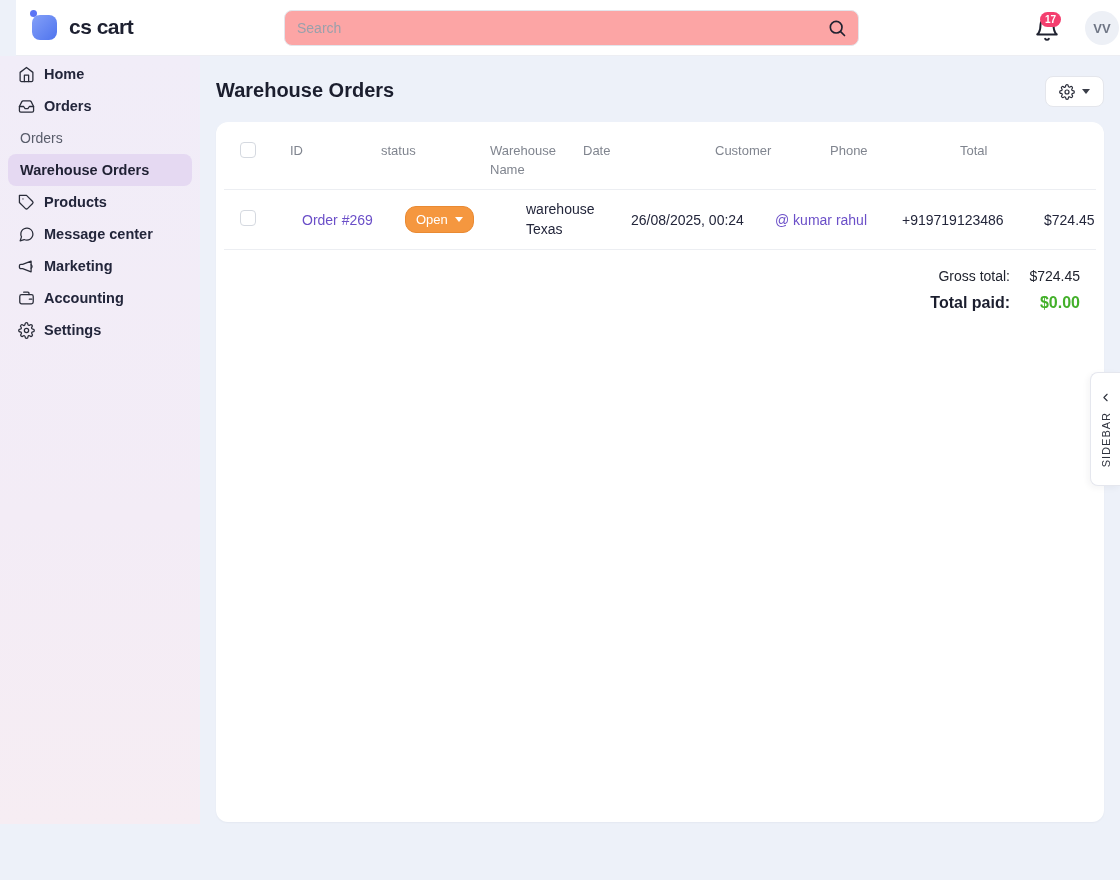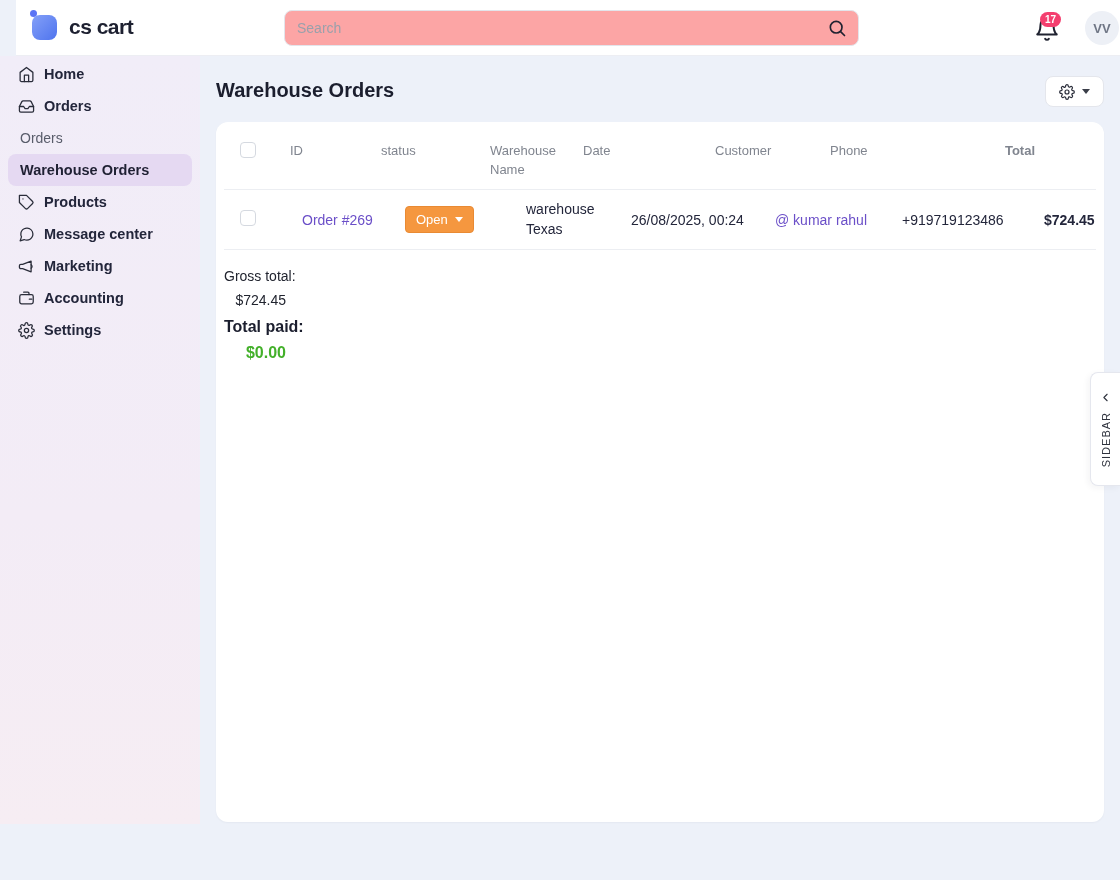--- a/index.html
+++ b/index.html
@@ -86,36 +86,36 @@
     grid-template-columns:50px 91px 109px 93px 132px 115px 130px 1fr;
     padding:8px 16px; align-items:center;
   }
   .thead {
     align-items:start; padding-top:20px; height:68px;
     border-bottom:1px solid #eceef2;
     font-size:13px; color:#80858f;
   }
   .thead .cell { line-height:1.45; }
   .trow { height:60px; border-bottom:1px solid #eceef2; font-size:14px; color:#23263b;gap:12px; }
-  .cell.right { text-align:center;font-weight:bold; }
+  .cell.right { text-align:left; }
   .checkbox {
     display:inline-block; width:16px; height:16px; border:1.5px solid #d5d9e0;
     border-radius:4px; background:#fff; cursor:pointer;
   }
   .link { color:#6b4fc8; cursor:pointer; text-decoration:none; }
   .wh-name { line-height:1.4; }
   .status-badge {
     display:inline-flex; align-items:center; gap:7px;
     background:#f5973f; border:1px solid #e98a33; color:#fff;
-    font-size:13px; font-weight:400; padding:5px 10px; border-radius:4px; cursor:pointer;
+    font-size:13px; font-weight:400; padding:5px 10px; border-radius:11px; cursor:pointer;
   }
   .status-badge .caret { border-top-color:#ffffff; }
 
   .totals { margin-top:18px; padding-right:16px; }
-  .totals-row { display:flex; justify-content:flex-end; align-items:baseline; gap:8px;flex-direction:column; }
+  .totals-row { display:flex; justify-content:flex-end; align-items:baseline; gap:8px; }
   .totals-row.gross { font-size:14px; color:#21242f; }
   .totals-row.paid { margin-top:10px; font-size:16px; font-weight:700; color:#1b1e2e; }
   .totals-value { min-width:62px; text-align:right; }
   .paid-value { color:#43b02a; }
 
   
   .edge-tab {
     position:absolute; right:0; top:372px; width:30px; height:114px;
     background:#fff; border:1px solid #e5e7ee; border-right:none;
     border-radius:8px 0 0 8px; box-shadow:-2px 2px 6px rgba(30,35,60,0.05);

